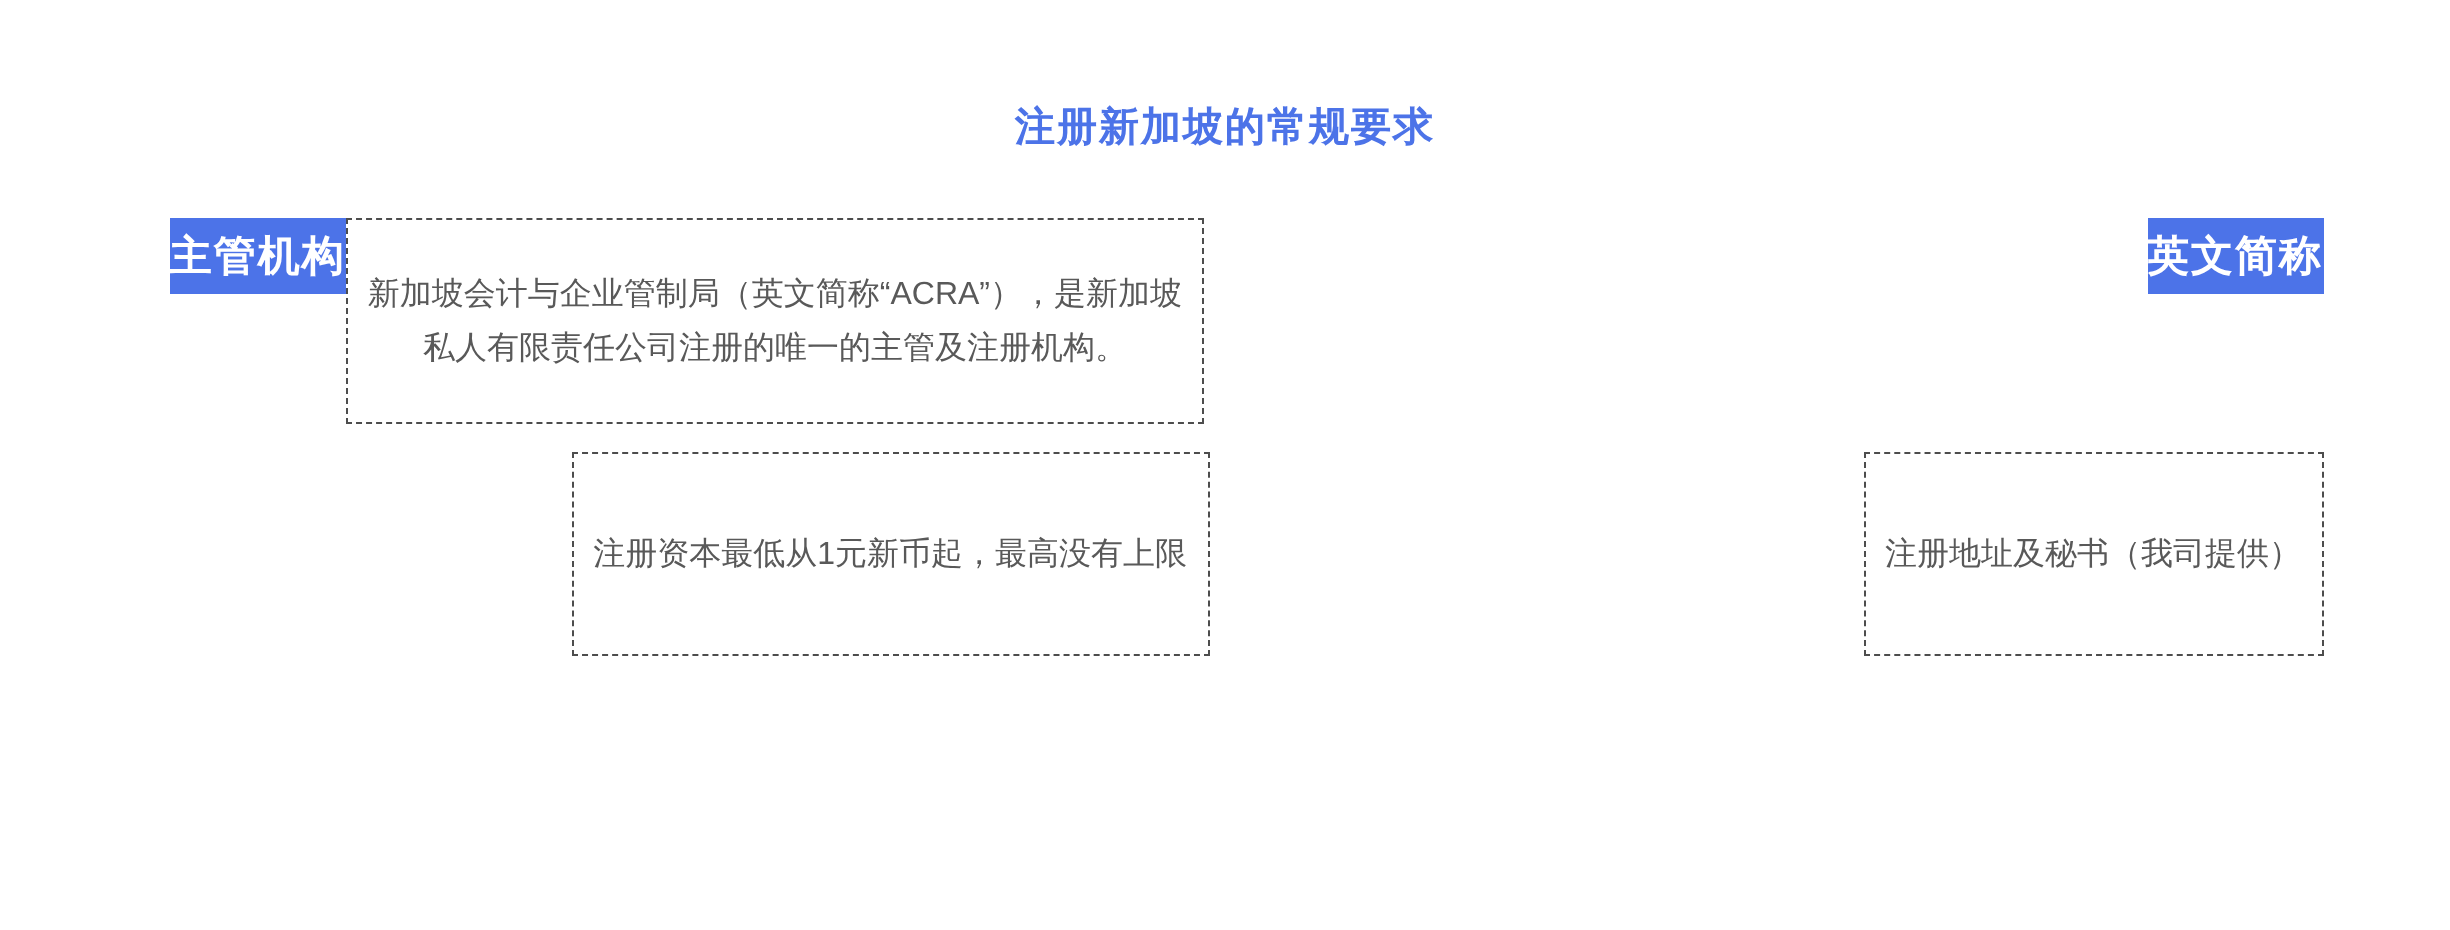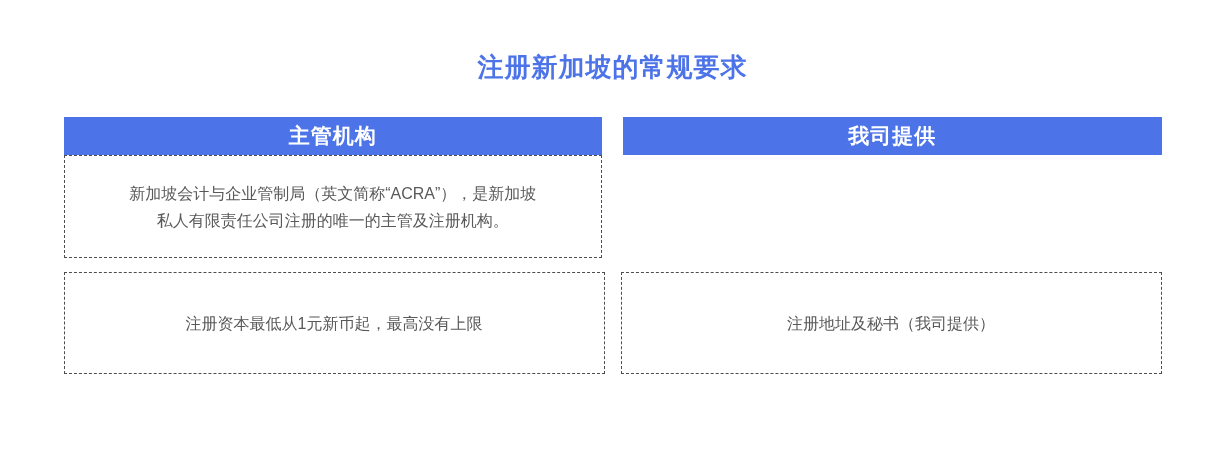--- a/index.html
+++ b/index.html
@@ -10,34 +10,35 @@
     overflow: hidden;
   }
   .content {
     width: 1098px;
     margin: 0 auto;
   }
   .page-title {
     margin-top: 50px;
     margin-bottom: 32px;
     text-align: center;
-    font-size: 26px;
+    font-size: 20px;
     font-weight: bold;
     color: #4c73e8;
     letter-spacing: 1px;
   }
   .card-row {
     display: flex;
   }
   .row-1 { gap: 21px; }
   .row-2 { gap: 16px; margin-top: 14px; }
   .card {
     flex: 1;
     display: flex;
-    flex-direction: column;
+    flex-direction: row;
+    justify-content: flex-end;
   }
   .card-header {
     height: 38px;
     background: #4c73e8;
     color: #ffffff;
     font-size: 21px;
     font-weight: bold;
     display: flex;
     align-items: center;
     justify-content: center;
@@ -68,21 +69,21 @@
 
   <div class="card-row row-1">
 
     <section class="card">
       <div class="card-header">主管机构</div>
       <div class="card-body">新加坡会计与企业管制局（英文简称“ACRA”），是新加坡
 私人有限责任公司注册的唯一的主管及注册机构。</div>
     </section>
 
     <section class="card">
-      <div class="card-header">我司提供</div>
+      <div class="card-header">英文简称</div>
     </section>
 
   </div>
 
   <div class="card-row row-2">
 
     <section class="card">
       <div class="card-body">注册资本最低从1元新币起，最高没有上限</div>
     </section>
 

